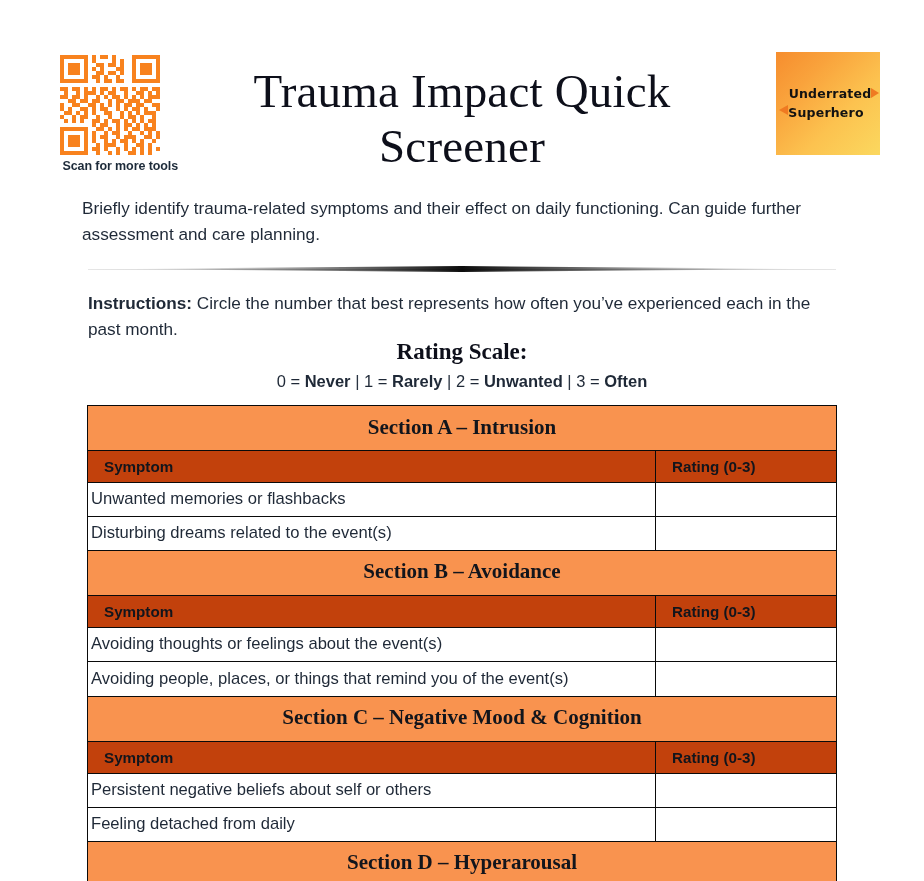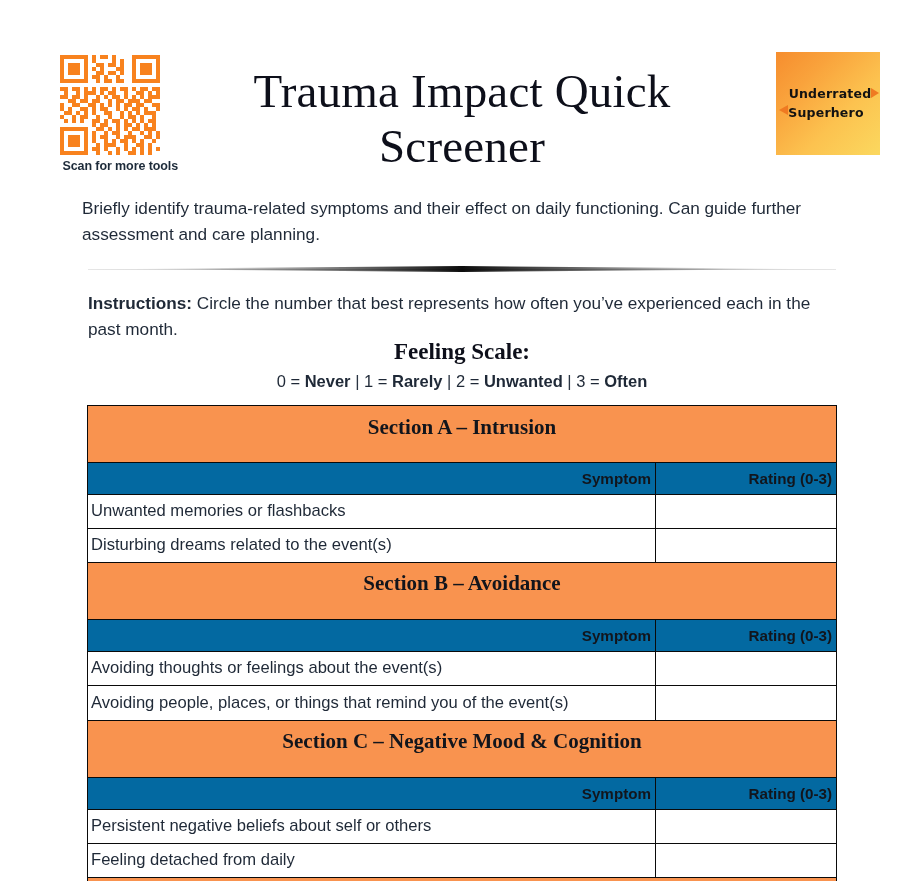--- a/index.html
+++ b/index.html
@@ -103,26 +103,26 @@
     vertical-align:middle;
   }
   .col-symptom{width:568px;}
   .col-rating{width:181px;}
 
   .section-head td{
     background:#f9934f;
     text-align:center;
     font-family:"Liberation Serif", serif;
     font-weight:bold;font-size:21px;color:#12151c;
-    height:38px;padding:2px 4px 16px;
+    height:38px;padding:2px 4px 4px;
   }
   .col-head td{
-    background:#0369a1;
-    text-align:right;font-weight:bold;font-size:15.2px;color:#12151c;
-    height:27px;padding:2px 4px;
+    background:#c2410c;
+    text-align:left;font-weight:bold;font-size:15.2px;color:#12151c;
+    height:27px;padding:2px 16px;
   }
   .sym-row td.sym{
     text-align:left;font-size:16.6px;color:#1f2937;
     padding:5px 2px 6px 3px;line-height:1.32;
   }
   .sym-row td.rate{background:#ffffff;}
   .sym-row.tall td.sym{line-height:1.4;}
 </style>
 </head>
 <body>
@@ -306,21 +306,21 @@
 
   <div class="divider">
     <div class="edge"></div>
     <div class="core"></div>
   </div>
 
   <div class="instructions">
     <b>Instructions:</b><span> Circle the number that best represents how often you’ve experienced each in the past month.</span>
   </div>
 
-  <div class="rating-title">Feeling Scale:</div>
+  <div class="rating-title">Rating Scale:</div>
   <div class="rating-scale" id="rating-scale"><span>0 = </span><b>Never</b><span class="sep"> | </span><span>1 = </span><b>Rarely</b><span class="sep"> | </span><span>2 = </span><b>Unwanted</b><span class="sep"> | </span><span>3 = </span><b>Often</b></div>
 
   <table class="screener-table" id="screener-table">
     <colgroup>
       <col class="col-symptom">
         <col class="col-rating">
     </colgroup>
     <tbody id="screener-body">
         <tr class="section-head">
           <td colspan="2">Section A – Intrusion</td>

